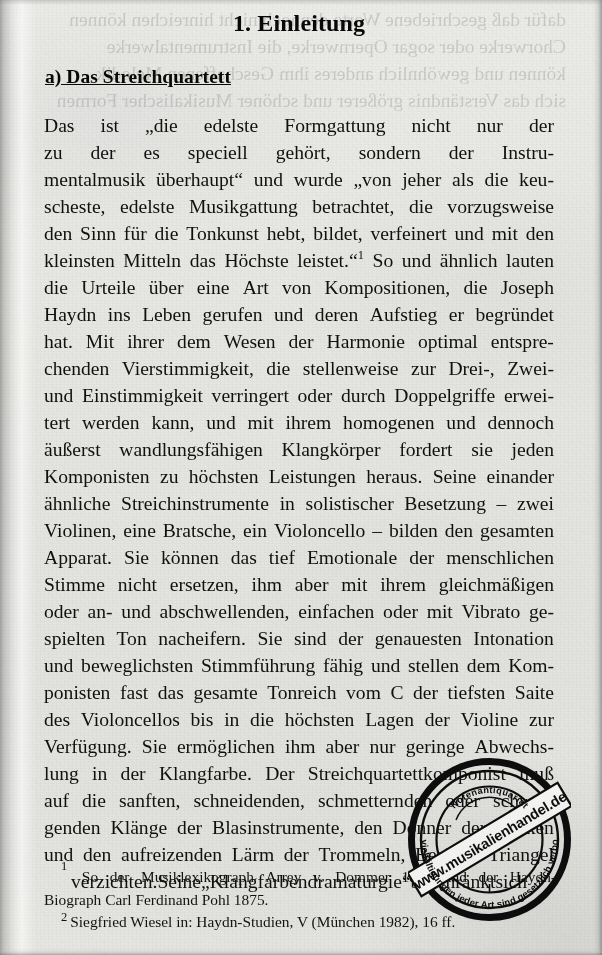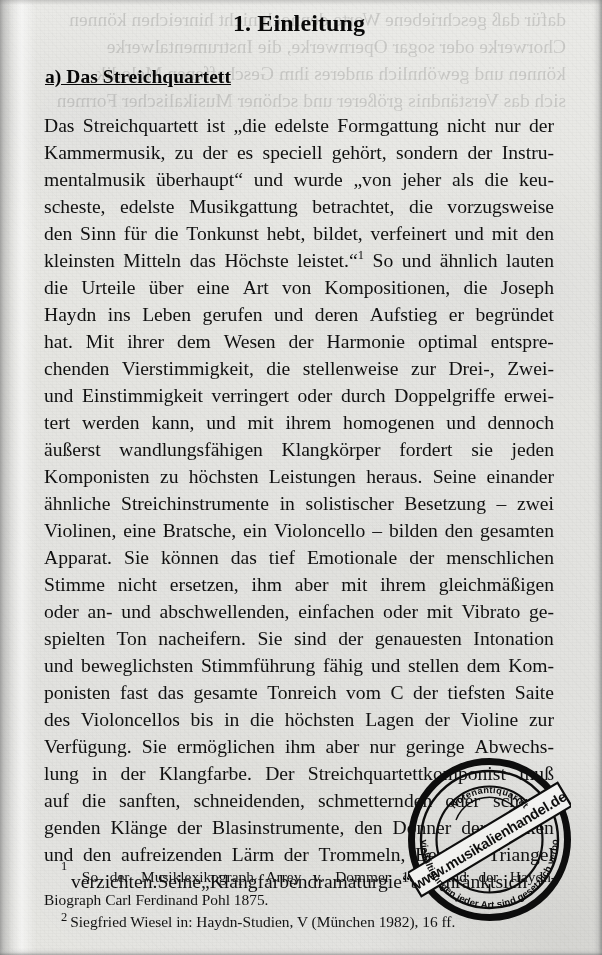--- a/index.html
+++ b/index.html
@@ -253,33 +253,31 @@
   <div id="content">
 
     <div class="chapter-title">1. Einleitung</div>
 
     <div class="section-heading">a) Das Streichquartett</div>
 
     <div id="body-lines">
         <div class="bline">
           <span class="j">
             <span class="w">Das</span>
-            <span class="w">Streichquartett</span>
             <span class="w">ist</span>
             <span class="w">„die</span>
             <span class="w">edelste</span>
             <span class="w">Formgattung</span>
             <span class="w">nicht</span>
             <span class="w">nur</span>
             <span class="w">der</span>
           </span>
         </div>
         <div class="bline">
           <span class="j">
-            <span class="w">Kammermusik,</span>
             <span class="w">zu</span>
             <span class="w">der</span>
             <span class="w">es</span>
             <span class="w">speciell</span>
             <span class="w">gehört,</span>
             <span class="w">sondern</span>
             <span class="w">der</span>
             <span class="w">Instru-</span>
           </span>
         </div>

